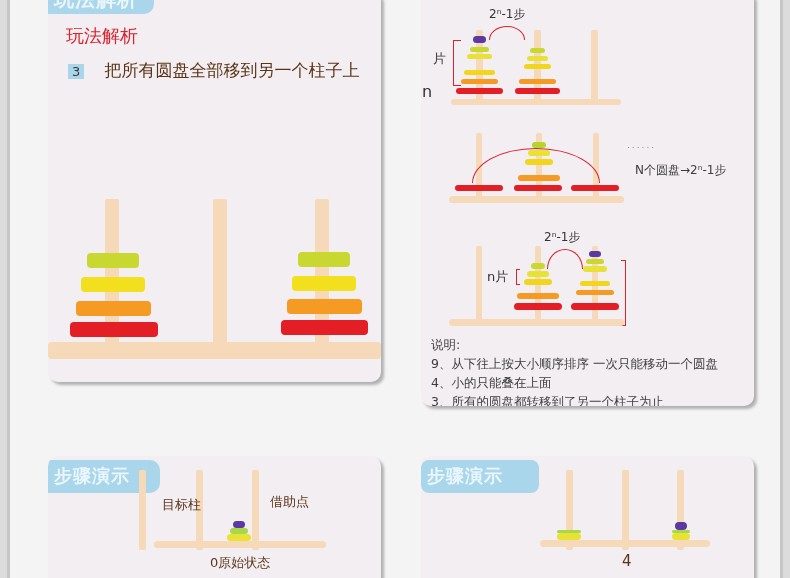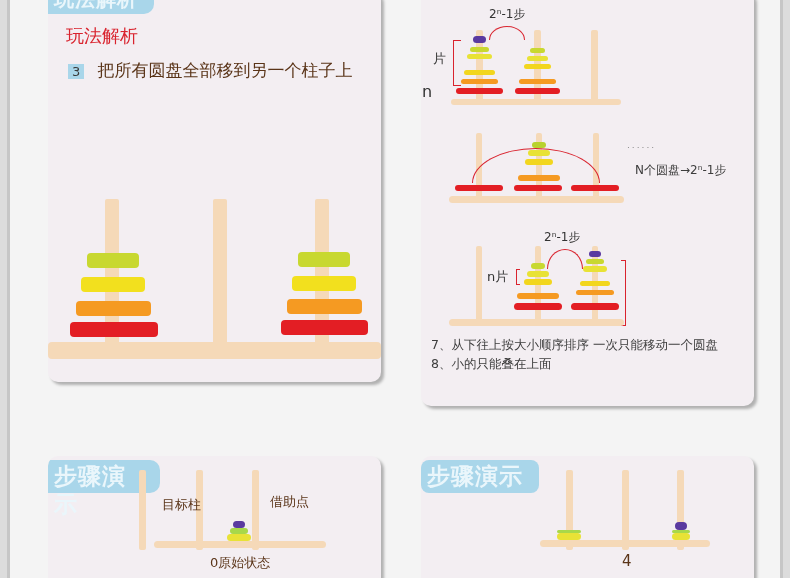--- a/index.html
+++ b/index.html
@@ -16,21 +16,21 @@
     position: absolute;
     background: #f3eef2;
     border-radius: 10px;
     box-shadow: 3px 3px 3px rgba(0,0,0,0.28);
     overflow: hidden;
   }
   .badge {
     position: absolute;
     background: #a9d6ea;
     color: #eaf6fb;
-    font-size: 23px;
+    font-size: 18px;
     font-weight: bold;
     border-radius: 0 10px 10px 0;
     padding: 2px 14px 3px 6px;
     letter-spacing: 1px;
   }
   .abs { position: absolute; }
   .peg { position: absolute; background: #f5d9b8; border-radius: 2px; }
   .base { position: absolute; background: #f5d9b8; border-radius: 7px; }
   .disk { position: absolute; border-radius: 4px; }
   .txt { position: absolute; white-space: nowrap; }
@@ -49,21 +49,21 @@
 <body>
 
 <div class="edge-l"></div>
 <div class="edge-r"></div>
 
 <div class="card" style="left:48px; top:-10px; width:333px; height:392px;">
   <div class="badge" style="left:0; top:0; width:106px; height:24px; font-size:20px; line-height:18px; padding-top:0;">玩法解析</div>
   <div class="txt rules-title" style="left:18px; top:34px;">玩法解析</div>
   <div class="txt" style="left:20px; top:69px;">
     <span class="rule-num">3</span>
-    <span class="rule-text" style="margin-left:8px;">把所有圆盘全部移到另一个柱子上</span>
+    <span class="rule-text" style="margin-left:15px;">把所有圆盘全部移到另一个柱子上</span>
   </div>
 
   <div class="peg" style="left:57px; top:209px; width:14px; height:150px;"></div>
   <div class="peg" style="left:165px; top:209px; width:14px; height:150px;"></div>
   <div class="peg" style="left:267px; top:209px; width:14px; height:150px;"></div>
   <div class="base" style="left:0; top:352px; width:333px; height:17px; border-radius:4px;"></div>
   <div class="disk" style="left:39px; top:263px; width:52px; height:15px; background:#c8d830;"></div>
   <div class="disk" style="left:33px; top:287px; width:64px; height:15px; background:#f2e01e;"></div>
   <div class="disk" style="left:28px; top:311px; width:75px; height:15px; background:#f59a22;"></div>
   <div class="disk" style="left:22px; top:332px; width:88px; height:15px; background:#e31e24;"></div>
@@ -127,22 +127,24 @@
   <div class="disk" style="left:96px; top:303px; width:42px; height:6px; background:#f59a22;"></div>
   <div class="disk" style="left:93px; top:313px; width:48px; height:7px; background:#e31e24;"></div>
   <div class="disk" style="left:168px; top:261px; width:12px; height:6px; background:#5a3aa0;"></div>
   <div class="disk" style="left:165px; top:269px; width:18px; height:5px; background:#c8d830;"></div>
   <div class="disk" style="left:162px; top:276px; width:24px; height:6px; background:#e8e236;"></div>
   <div class="disk" style="left:159px; top:291px; width:30px; height:5px; background:#f2d61e;"></div>
   <div class="disk" style="left:155px; top:300px; width:38px; height:5px; background:#f59a22;"></div>
   <div class="disk" style="left:150px; top:313px; width:48px; height:7px; background:#e31e24;"></div>
 
   <div class="abs note" style="left:10px; top:345px;">
-    <div>7、从下往上按大小顺序排序 一次只能移动一个圆盘</div>
-    <div>8、小的只能叠在上面</div>
+    <div>说明:</div>
+    <div>9、从下往上按大小顺序排序 一次只能移动一个圆盘</div>
+    <div>4、小的只能叠在上面</div>
+    <div>3、所有的圆盘都转移到了另一个柱子为止</div>
   </div>
 </div>
 
 <div class="card" style="left:48px; top:456px; width:333px; height:140px;">
   <div class="badge" style="left:0; top:4px; height:33px; width:112px; line-height:28px;">步骤演示</div>
   <div class="peg" style="left:91px; top:14px; width:7px; height:80px;"></div>
   <div class="peg" style="left:148px; top:14px; width:7px; height:80px;"></div>
   <div class="peg" style="left:204px; top:14px; width:7px; height:80px;"></div>
   <div class="base" style="left:106px; top:85px; width:172px; height:7px;"></div>
   <div class="txt label-brown" style="left:114px; top:40px;">目标柱</div>

